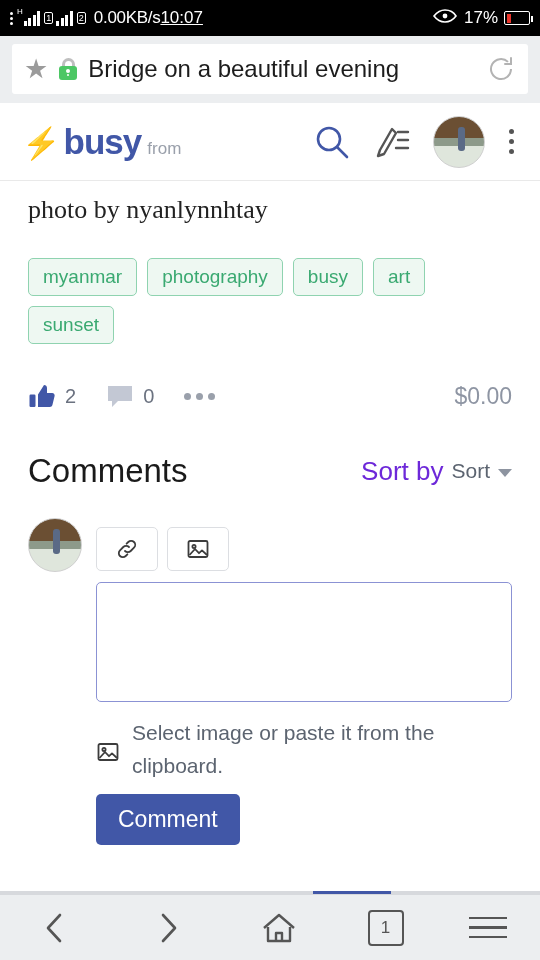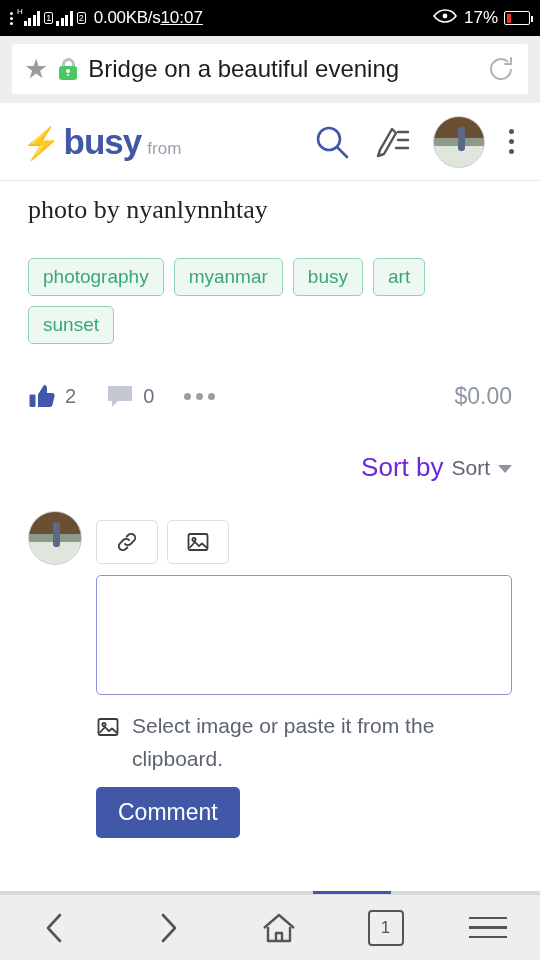--- a/index.html
+++ b/index.html
@@ -150,21 +150,21 @@
   .tquote { font-size:24px; font-weight:bold; line-height:0.6; padding-top:9px; }
   .ticon { width:24px; height:24px; color:#3c3c3c; }
   .ticon svg { width:100%; height:100%; display:block; }
   .ta {
     width:100%; height:120px; margin-top:11px;
     border:1px solid #8b92d4; border-radius:5px; background:#fff;
     resize:none; outline:none; font-family:"Liberation Sans", sans-serif;
     font-size:18px; padding:8px;
   }
   .hintrow {
-    display:flex; align-items:flex-start; gap:12px; margin-top:11px;
+    display:flex; align-items:center; gap:12px; margin-top:11px;
     font-size:21px; color:#5c6470; line-height:1.55;
   }
   .hintrow .ticon { flex:0 0 24px; margin-top:5px; }
   .cbtn {
     margin-top:12px; background:#4157a7; color:#fff; border:none;
     border-radius:5px; font-size:23px; padding:12px 22px;
     font-family:"Liberation Sans", sans-serif;
   }
 
   
@@ -272,22 +272,22 @@
       <b></b>
       <b></b>
     </span>
 </div>
 
 <div class="content">
 
   <div class="bodytext">photo by nyanlynnhtay</div>
 
   <div class="tags">
+    <span class="tag">myanmar</span>
     <span class="tag">photography</span>
-    <span class="tag">myanmar</span>
     <span class="tag">busy</span>
     <span class="tag">art</span>
     <span class="tag">sunset</span>
   </div>
 
   <div class="statsrow">
     <span class="stat">
       <span class="thumb">
         <svg viewBox="0 0 28 28" fill="currentColor">
           <path d="M10 12.5L16 3c1.8 0 3 1.2 3 3v5h5.2c1.6 0 2.8 1.5 2.4 3l-2.2 9c-.3 1.2-1.3 2-2.5 2H10z"></path>
@@ -306,20 +306,21 @@
     </span>
     <span class="ell">
         <b></b>
         <b></b>
         <b></b>
       </span>
     <span class="payout">$0.00</span>
   </div>
 
   <div class="cmthead">
+    <span class="cmttitle">Comments</span>
     <span class="sortwrap">
       <span class="sortby">Sort by</span>
       <span class="sortval">Sort</span>
       <span class="chev"></span>
     </span>
   </div>
 
   <div class="editor">
     <span class="avatar sm"></span>
     <div class="edcol">

